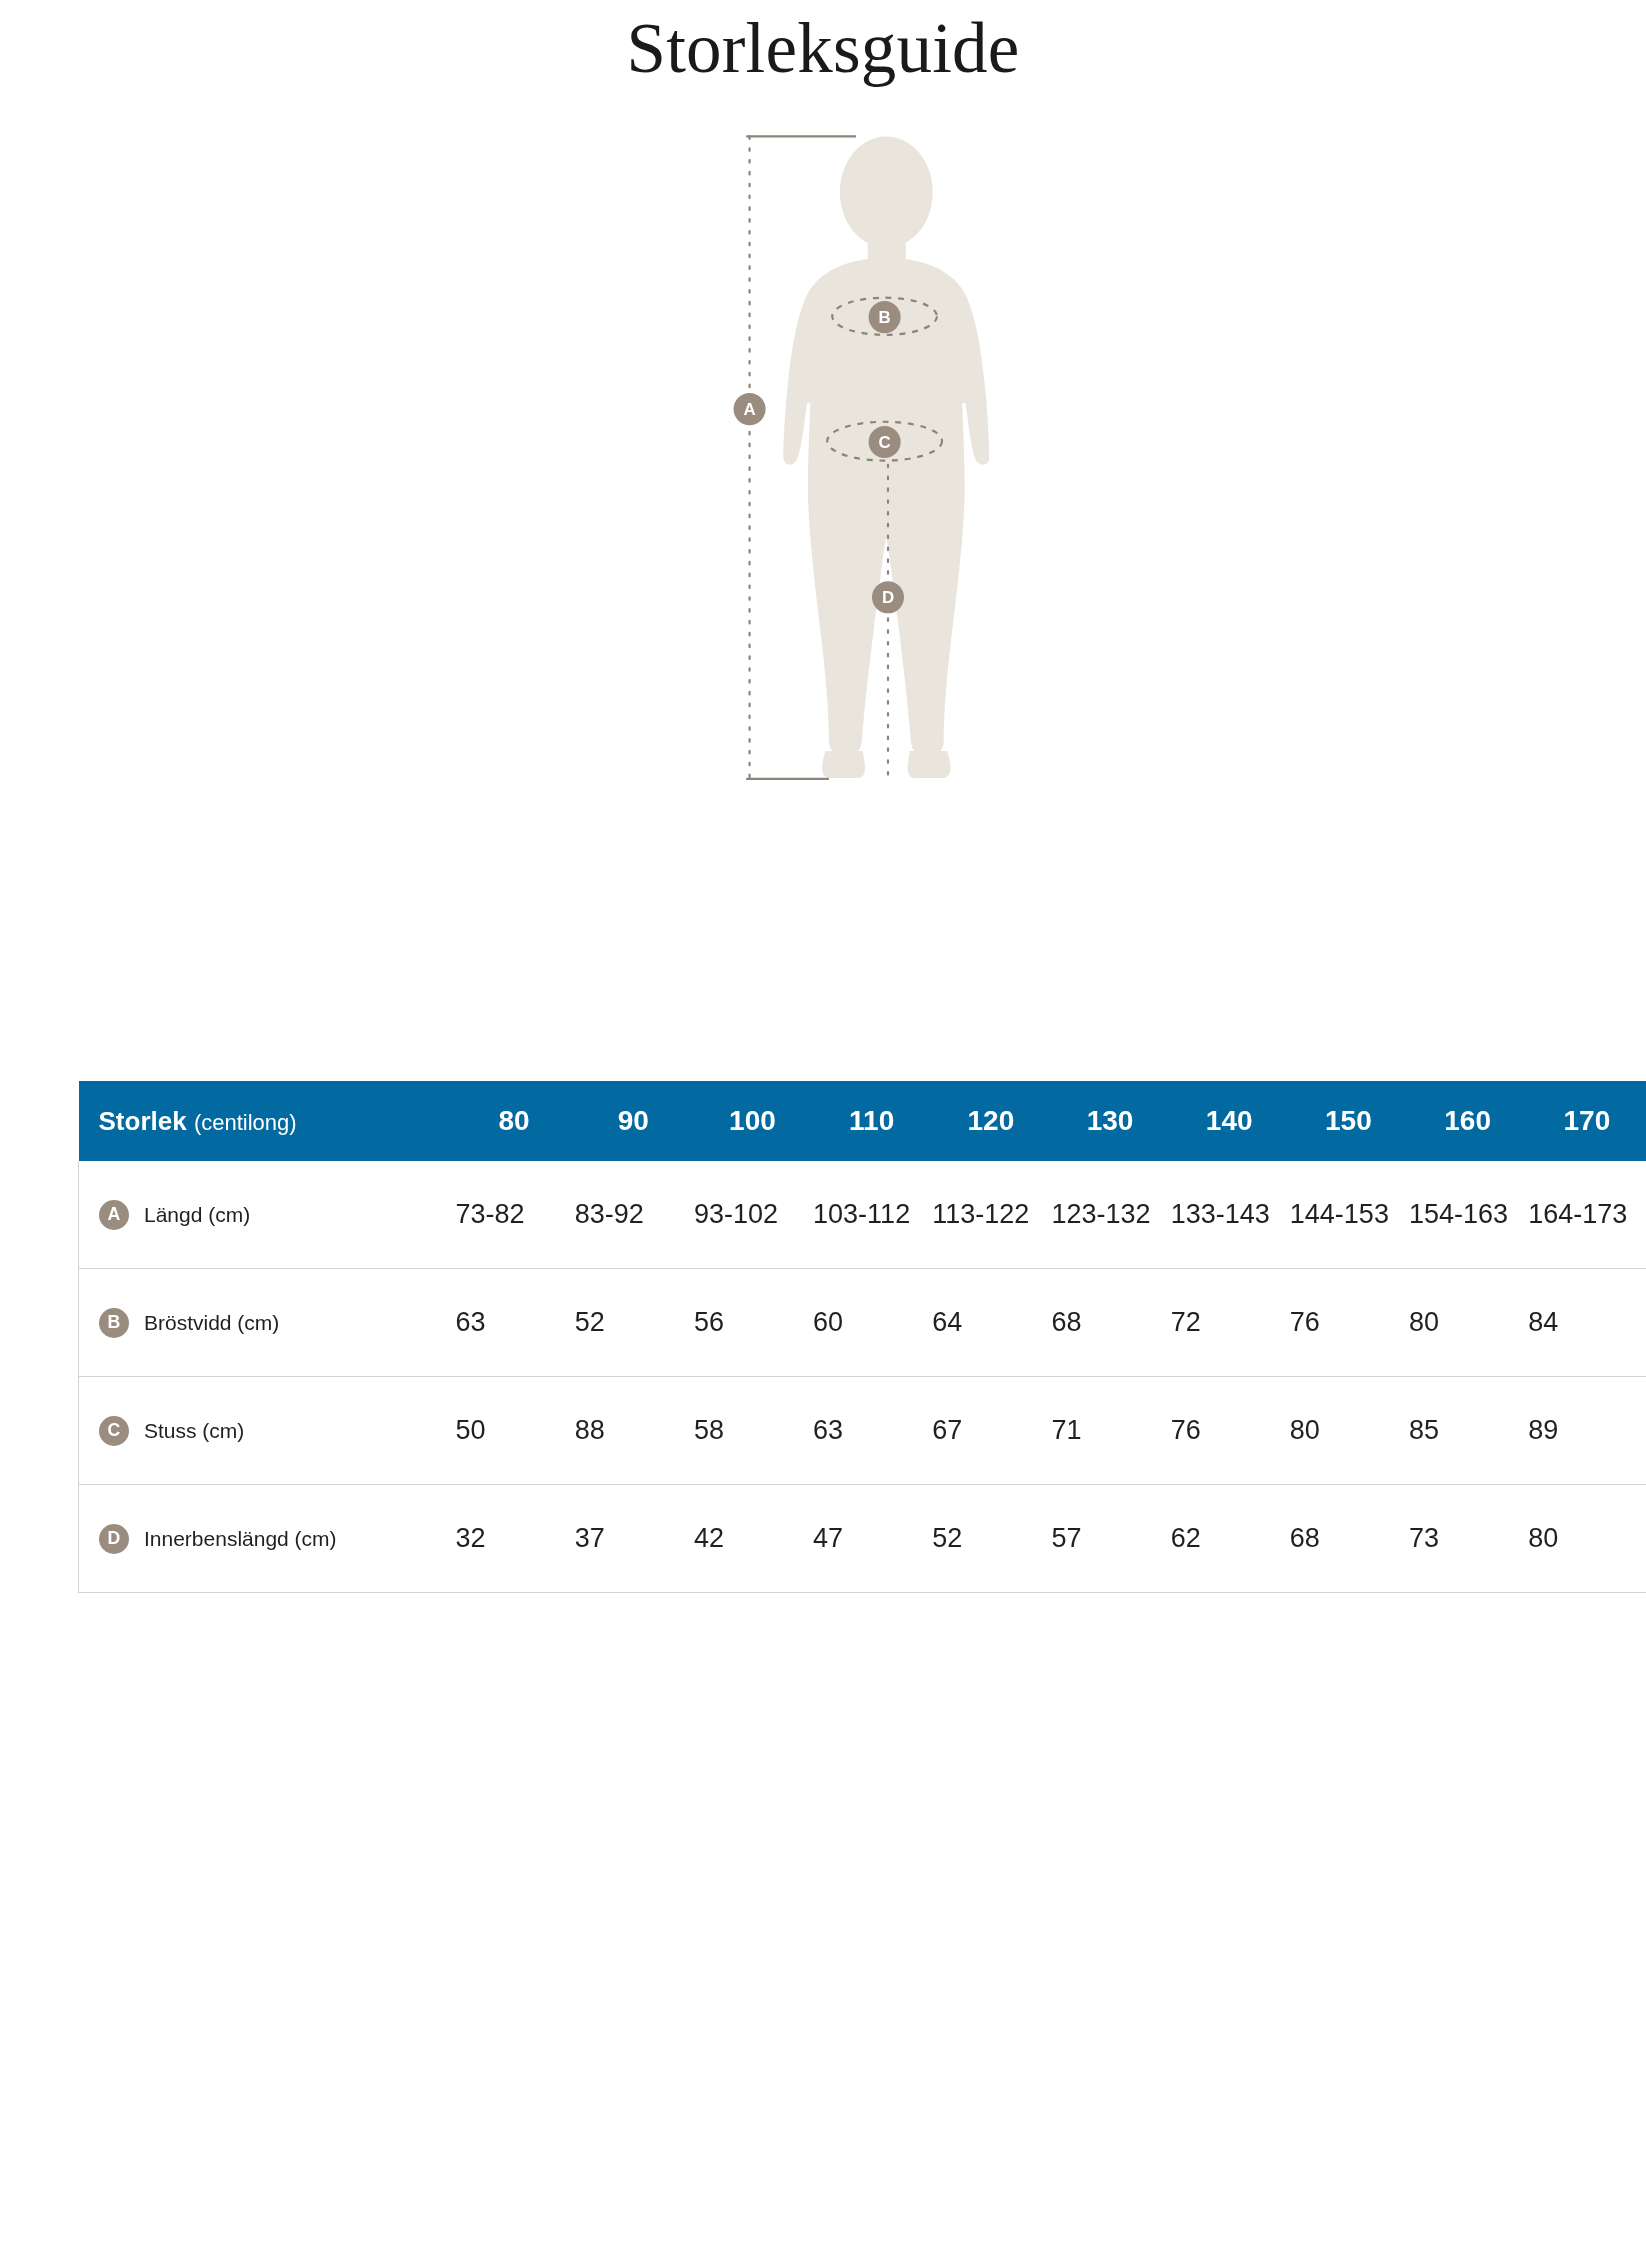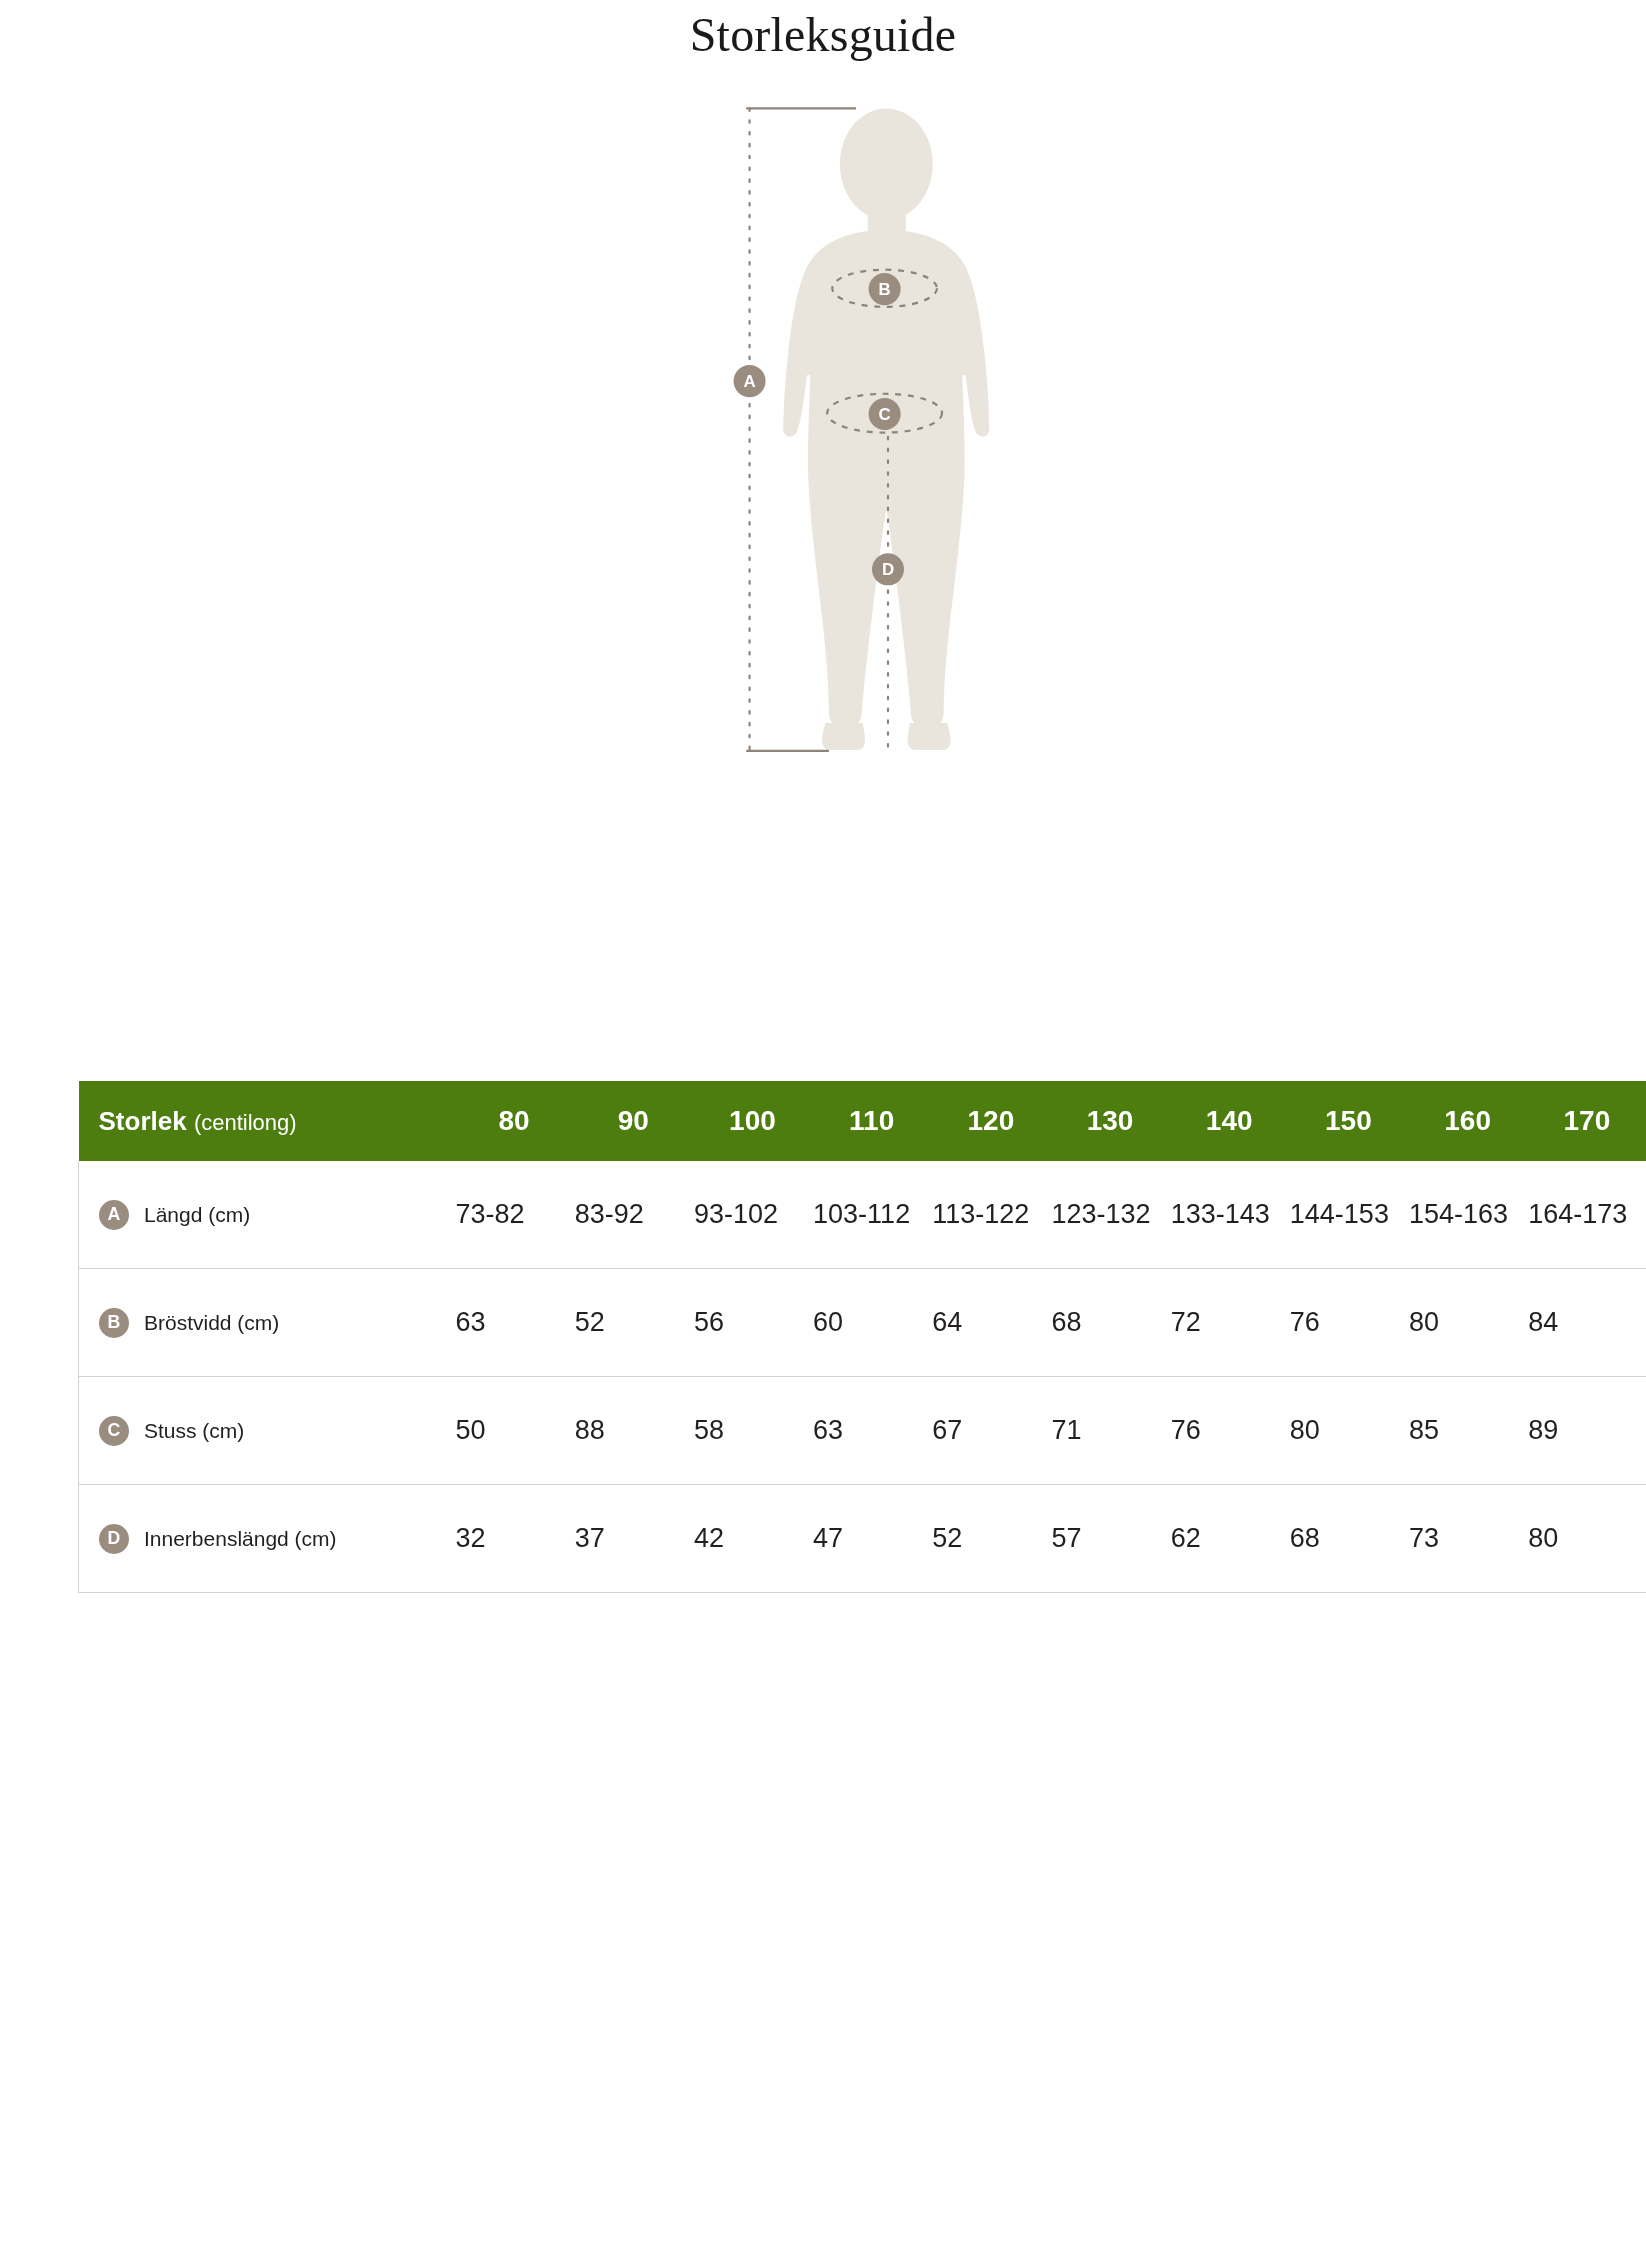--- a/index.html
+++ b/index.html
@@ -17,21 +17,21 @@
   }
 
   
   .title-block {
     width: 100%;
     text-align: center;
     padding-top: 6.8px;
     font-family: "Liberation Serif", serif;
   }
   .title-line {
-    font-size: 48px;
+    font-size: 71px;
     line-height: 1.18;
     font-weight: 400;
     color: #1a1a1a;
     letter-spacing: 0.2px;
   }
 
   
   .figure-wrap {
     position: relative;
     width: 1646px;
@@ -50,21 +50,21 @@
     left: 78px;
     top: 1081px;
     width: 1569px;
   }
   table.size-table {
     border-collapse: collapse;
     width: 1569px;
     table-layout: fixed;
   }
   table.size-table thead th {
-    background: #4d7c0f;
+    background: #0369a1;
     color: #ffffff;
     height: 78px;
     font-size: 28px;
     font-weight: bold;
     text-align: center;
     vertical-align: middle;
     border: none;
   }
   table.size-table thead th.label-head {
     text-align: left;

